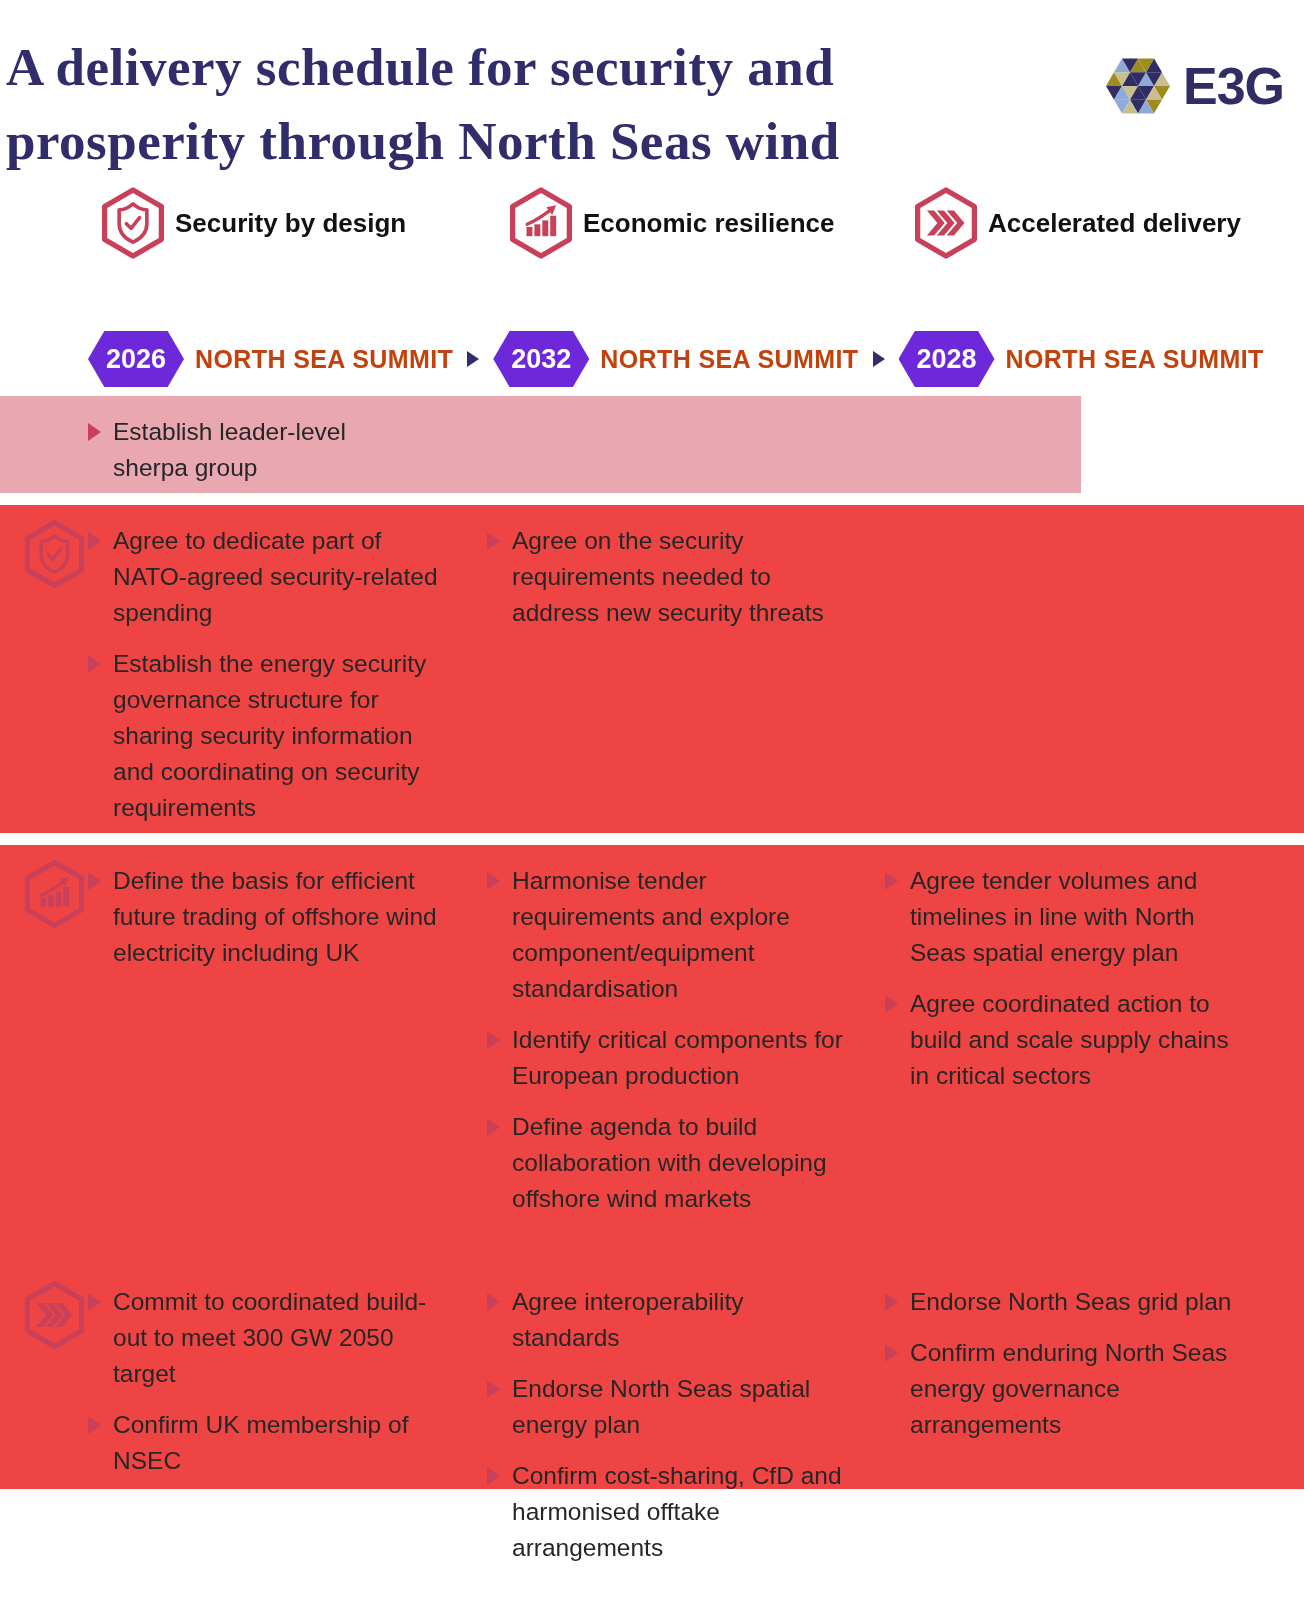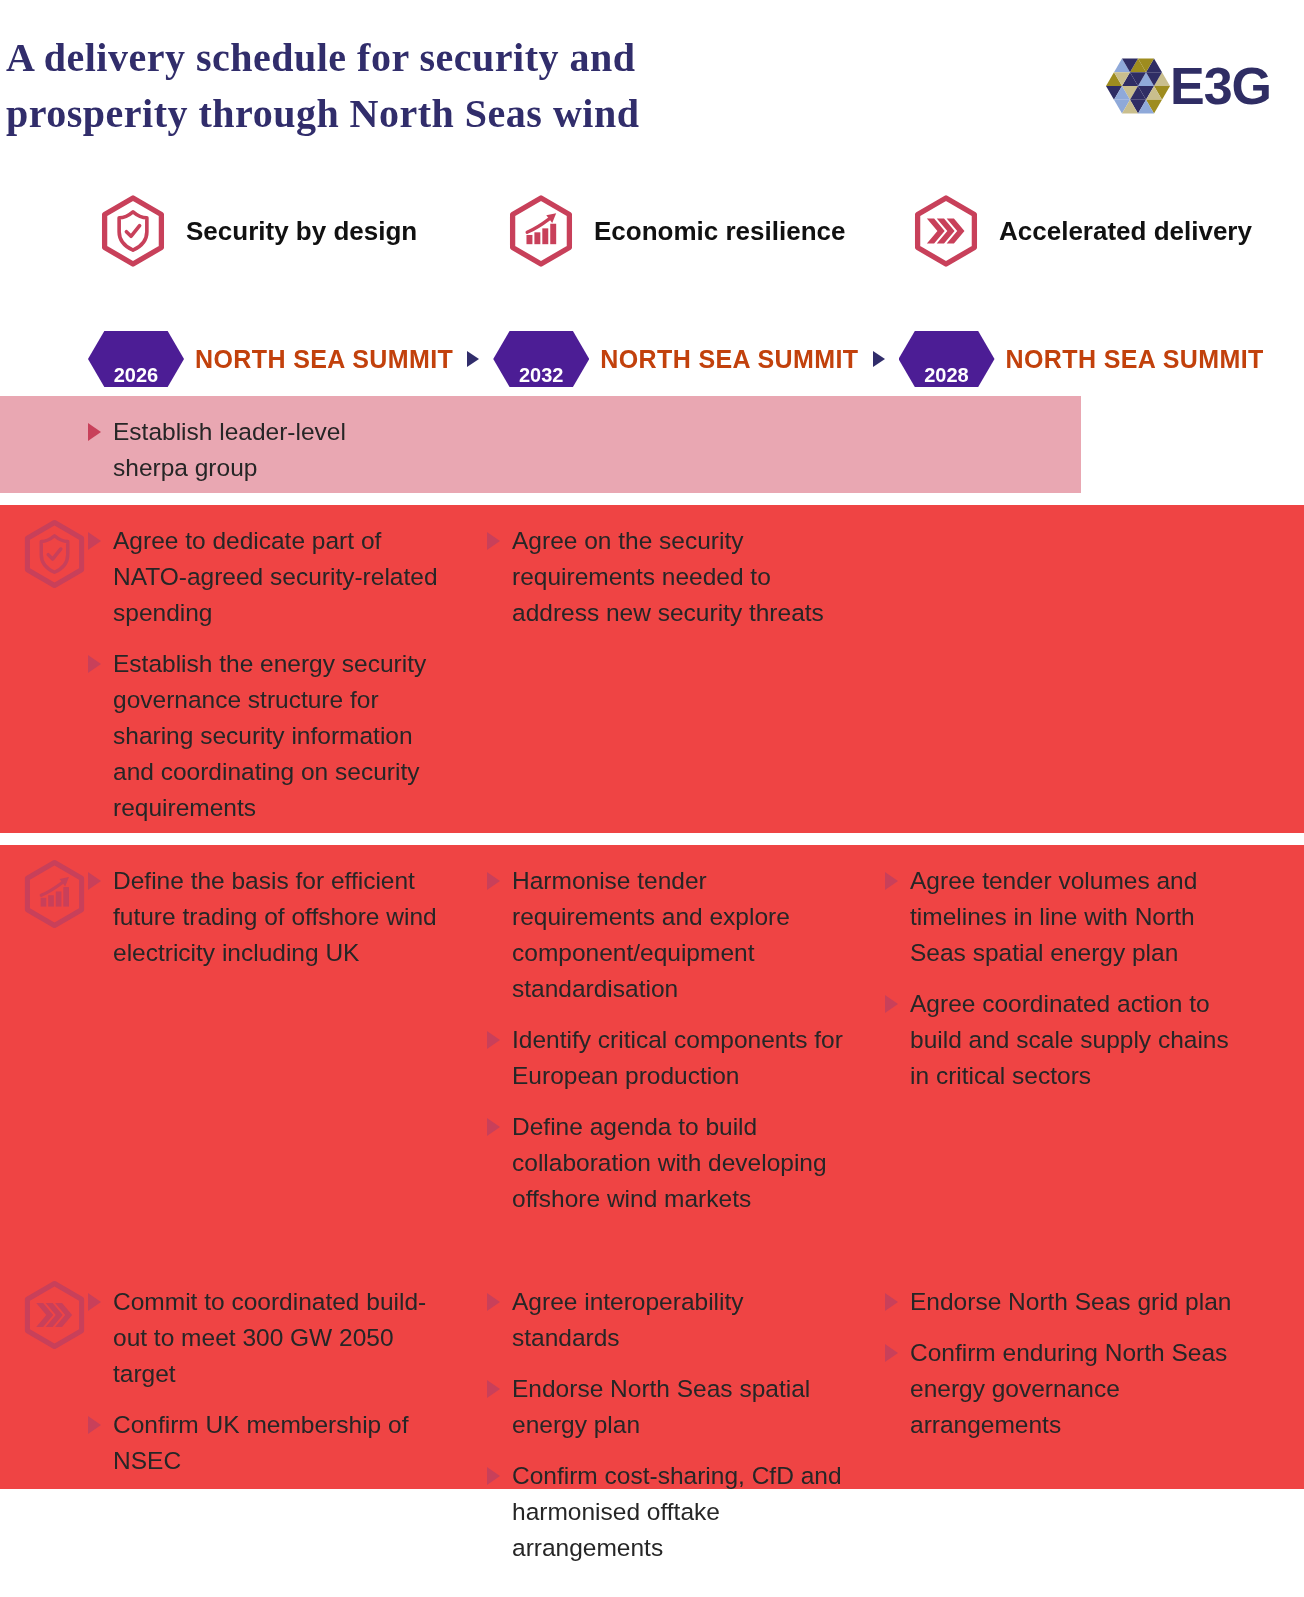--- a/index.html
+++ b/index.html
@@ -5,40 +5,40 @@
   html,body{margin:0;padding:0;}
   body{
     width:1304px;height:1597px;position:relative;overflow:hidden;
     background:#ffffff;
     font-family:"Liberation Sans", sans-serif;
   }
   
   .title{
     position:absolute;left:6px;top:30px;
     font-family:"Liberation Serif", serif;font-weight:bold;
-    font-size:40px;line-height:1.40;color:#312d6b;letter-spacing:.5px;
+    font-size:53px;line-height:1.40;color:#312d6b;letter-spacing:.5px;
   }
   .title span{display:block;}
-  .logo{position:absolute;left:1106px;top:50px;display:flex;align-items:center;}
+  .logo{position:absolute;left:1106px;top:50px;display:flex;align-items:center;gap:13px;}
   .logo-hex svg{width:64px;height:72px;display:block;}
   .logo-text{font-size:52px;font-weight:bold;color:#2f2d64;letter-spacing:-1px;}
   
   .legend{position:absolute;left:0;top:186px;width:1304px;height:84px;}
-  .legend-item{position:absolute;top:8px;display:flex;align-items:center;gap:20px;}
+  .legend-item{position:absolute;top:0;display:flex;align-items:center;gap:9px;}
   .li-0{left:100px}.li-1{left:508px}.li-2{left:913px}
   .legend-label{font-size:26px;font-weight:bold;color:#111;}
   .hexicon svg{display:block;}
   .legend-item .hexicon svg{width:66px;height:74px;}
   
   .timeline{position:absolute;left:88px;top:331px;display:flex;align-items:center;gap:11px;}
   .tl-hex{
-    width:96px;height:56px;background:#4c1d95;
+    width:96px;height:56px;background:#6d28d9;
     clip-path:polygon(0 50%,17% 0,83% 0,100% 50%,83% 100%,17% 100%);
-    display:flex;align-items:flex-end;justify-content:center;
-    color:#fff;font-weight:bold;font-size:20px;flex:0 0 auto;
+    display:flex;align-items:center;justify-content:center;
+    color:#fff;font-weight:bold;font-size:27px;flex:0 0 auto;
   }
   .tl-label{font-size:25px;font-weight:bold;color:#c2410c;letter-spacing:.4px;white-space:nowrap;}
   .tl-arrow{width:0;height:0;border-left:12px solid #312d6b;border-top:8px solid transparent;border-bottom:8px solid transparent;margin:0 3px;flex:0 0 auto;}
   
   .banner{position:absolute;left:0;top:396px;width:1081px;height:97px;background:#e9a7b2;}
   .banner .bullets{position:absolute;left:88px;top:18px;width:330px;}
   
   .band{position:absolute;left:0;width:1304px;background:#ef4444;}
   .band-0{top:505px;height:328px}
   .band-1{top:845px;height:511px}

